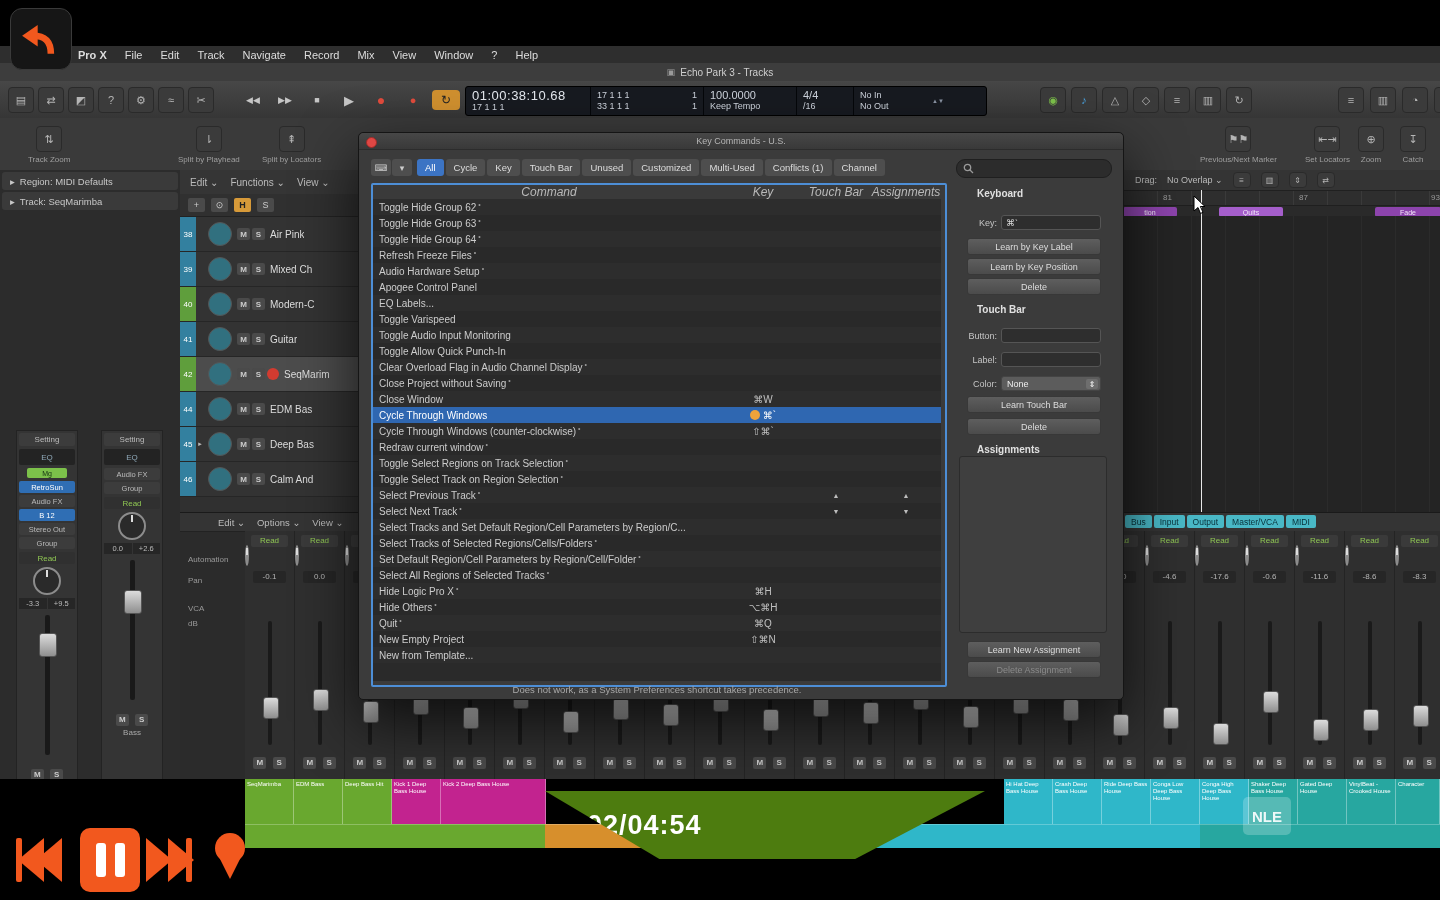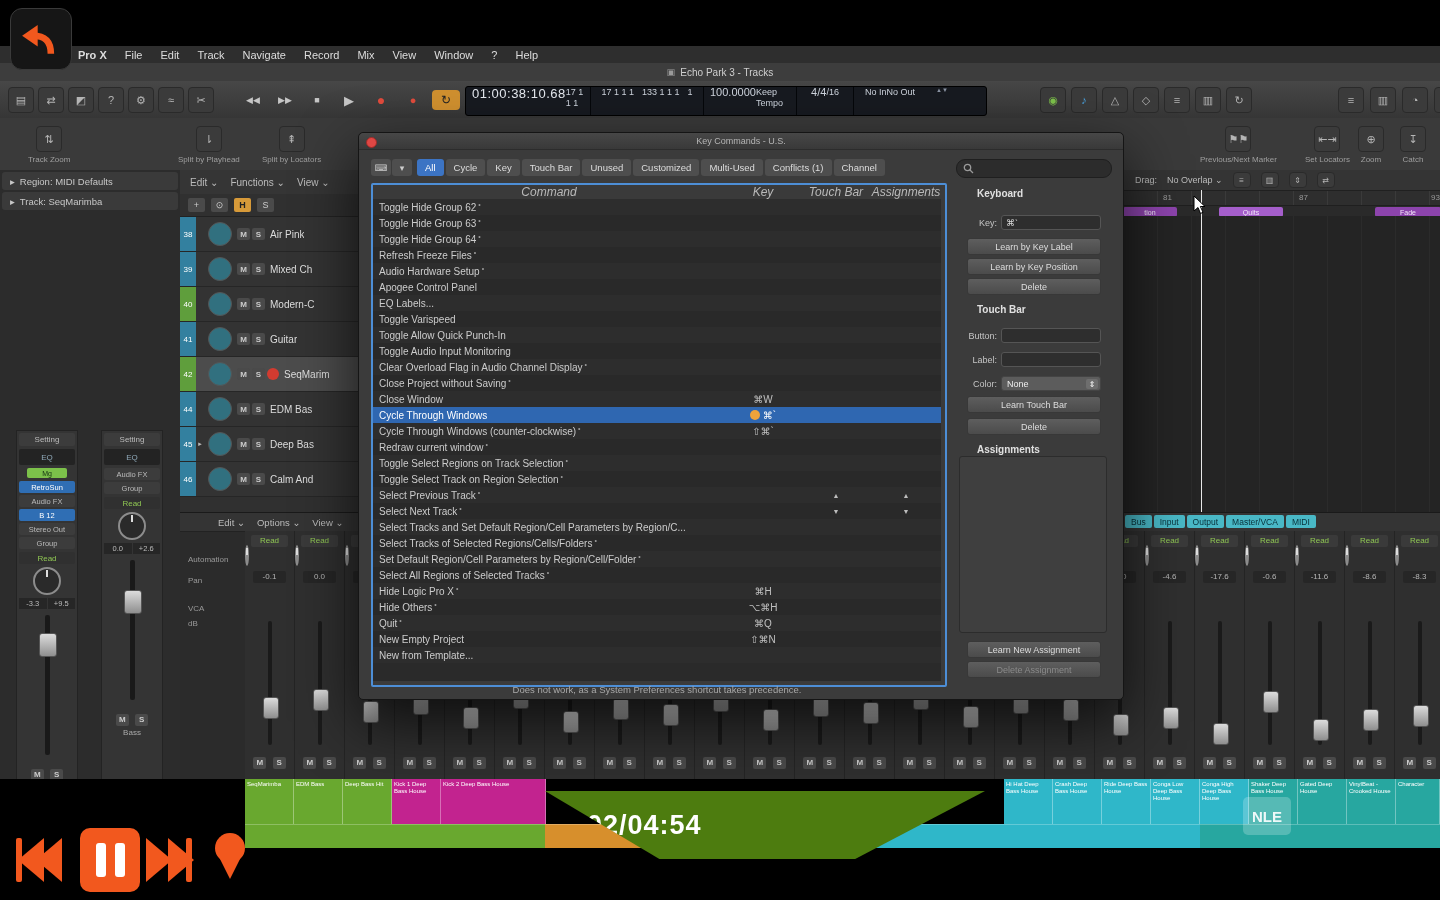--- a/index.html
+++ b/index.html
@@ -22,21 +22,21 @@
         border:1px solid #2a2a2a;border-radius:4px;color:#b5b5b5;font-size:11px;}
   .tb-left{position:absolute;left:8px;top:6px;display:flex;gap:4px;}
   .transport{position:absolute;left:240px;top:8px;display:flex;gap:6px;align-items:center;}
   .tpt{display:inline-flex;align-items:center;justify-content:center;width:26px;height:22px;color:#c6c6c6;font-size:9px;}
   .tpt.play{font-size:13px;}
   .tpt.rec{color:#e14b3c;font-size:14px;}
   .tpt.cap{color:#e14b3c;font-size:11px;}
   .tpt.cyc{background:#d0902f;border-radius:4px;color:#222;font-size:12px;width:28px;height:20px;}
   .lcd{position:absolute;left:465px;top:5px;width:520px;height:28px;background:#171a20;border:1px solid #000;
        border-radius:3px;display:flex;color:#e4e8ee;}
-  .lcd-cell{border-right:1px solid #05070a;display:flex;justify-content:center;padding:0 6px;}
+  .lcd-cell{border-right:1px solid #05070a;display:flex;flex-direction:column;justify-content:center;padding:0 6px;}
   .lcd-tc{font-size:13px;letter-spacing:.5px;line-height:13px;}
   .lcd-sm{font-size:9px;line-height:11px;color:#cdd3dc;}
   .lcd-row{display:flex;justify-content:space-between;gap:8px;}
   .tb-right{position:absolute;left:1040px;top:6px;display:flex;gap:5px;}
   .tb-far{position:absolute;left:1338px;top:6px;display:flex;gap:6px;}
   .ic-green{color:#7cc14a;} .ic-blue{color:#4aa3e0;}
   
   .sectoolbar{position:absolute;top:118px;left:0;right:0;height:52px;background:#3a3a3a;border-bottom:1px solid #1f1f1f;}
   .ctlgrp{position:absolute;top:8px;display:flex;flex-direction:column;align-items:center;gap:3px;}
   .ctlgrp .lbl{font-size:8px;color:#9f9f9f;white-space:nowrap;}
@@ -964,30 +964,30 @@
   <div class="kc-row">
     <span class="kc-c"><span>Toggle Varispeed</span><span class="kc-dot"></span></span>
     <span class="kc-k">
             <span></span>
           </span>
     <span class="kc-t"></span>
     <span class="kc-a"></span>
   </div>
 
   <div class="kc-row">
+    <span class="kc-c"><span>Toggle Audio Input Monitoring</span><span class="kc-dot"></span></span>
+    <span class="kc-k">
+            <span></span>
+          </span>
+    <span class="kc-t"></span>
+    <span class="kc-a"></span>
+  </div>
+
+  <div class="kc-row">
     <span class="kc-c"><span>Toggle Allow Quick Punch-In</span><span class="kc-dot"></span></span>
-    <span class="kc-k">
-            <span></span>
-          </span>
-    <span class="kc-t"></span>
-    <span class="kc-a"></span>
-  </div>
-
-  <div class="kc-row">
-    <span class="kc-c"><span>Toggle Audio Input Monitoring</span><span class="kc-dot"></span></span>
     <span class="kc-k">
             <span></span>
           </span>
     <span class="kc-t"></span>
     <span class="kc-a"></span>
   </div>
 
 
   <div class="kc-row">
     <span class="kc-c"><span>Clear Overload Flag in Audio Channel Display</span><span class="kc-dot">•</span></span>

